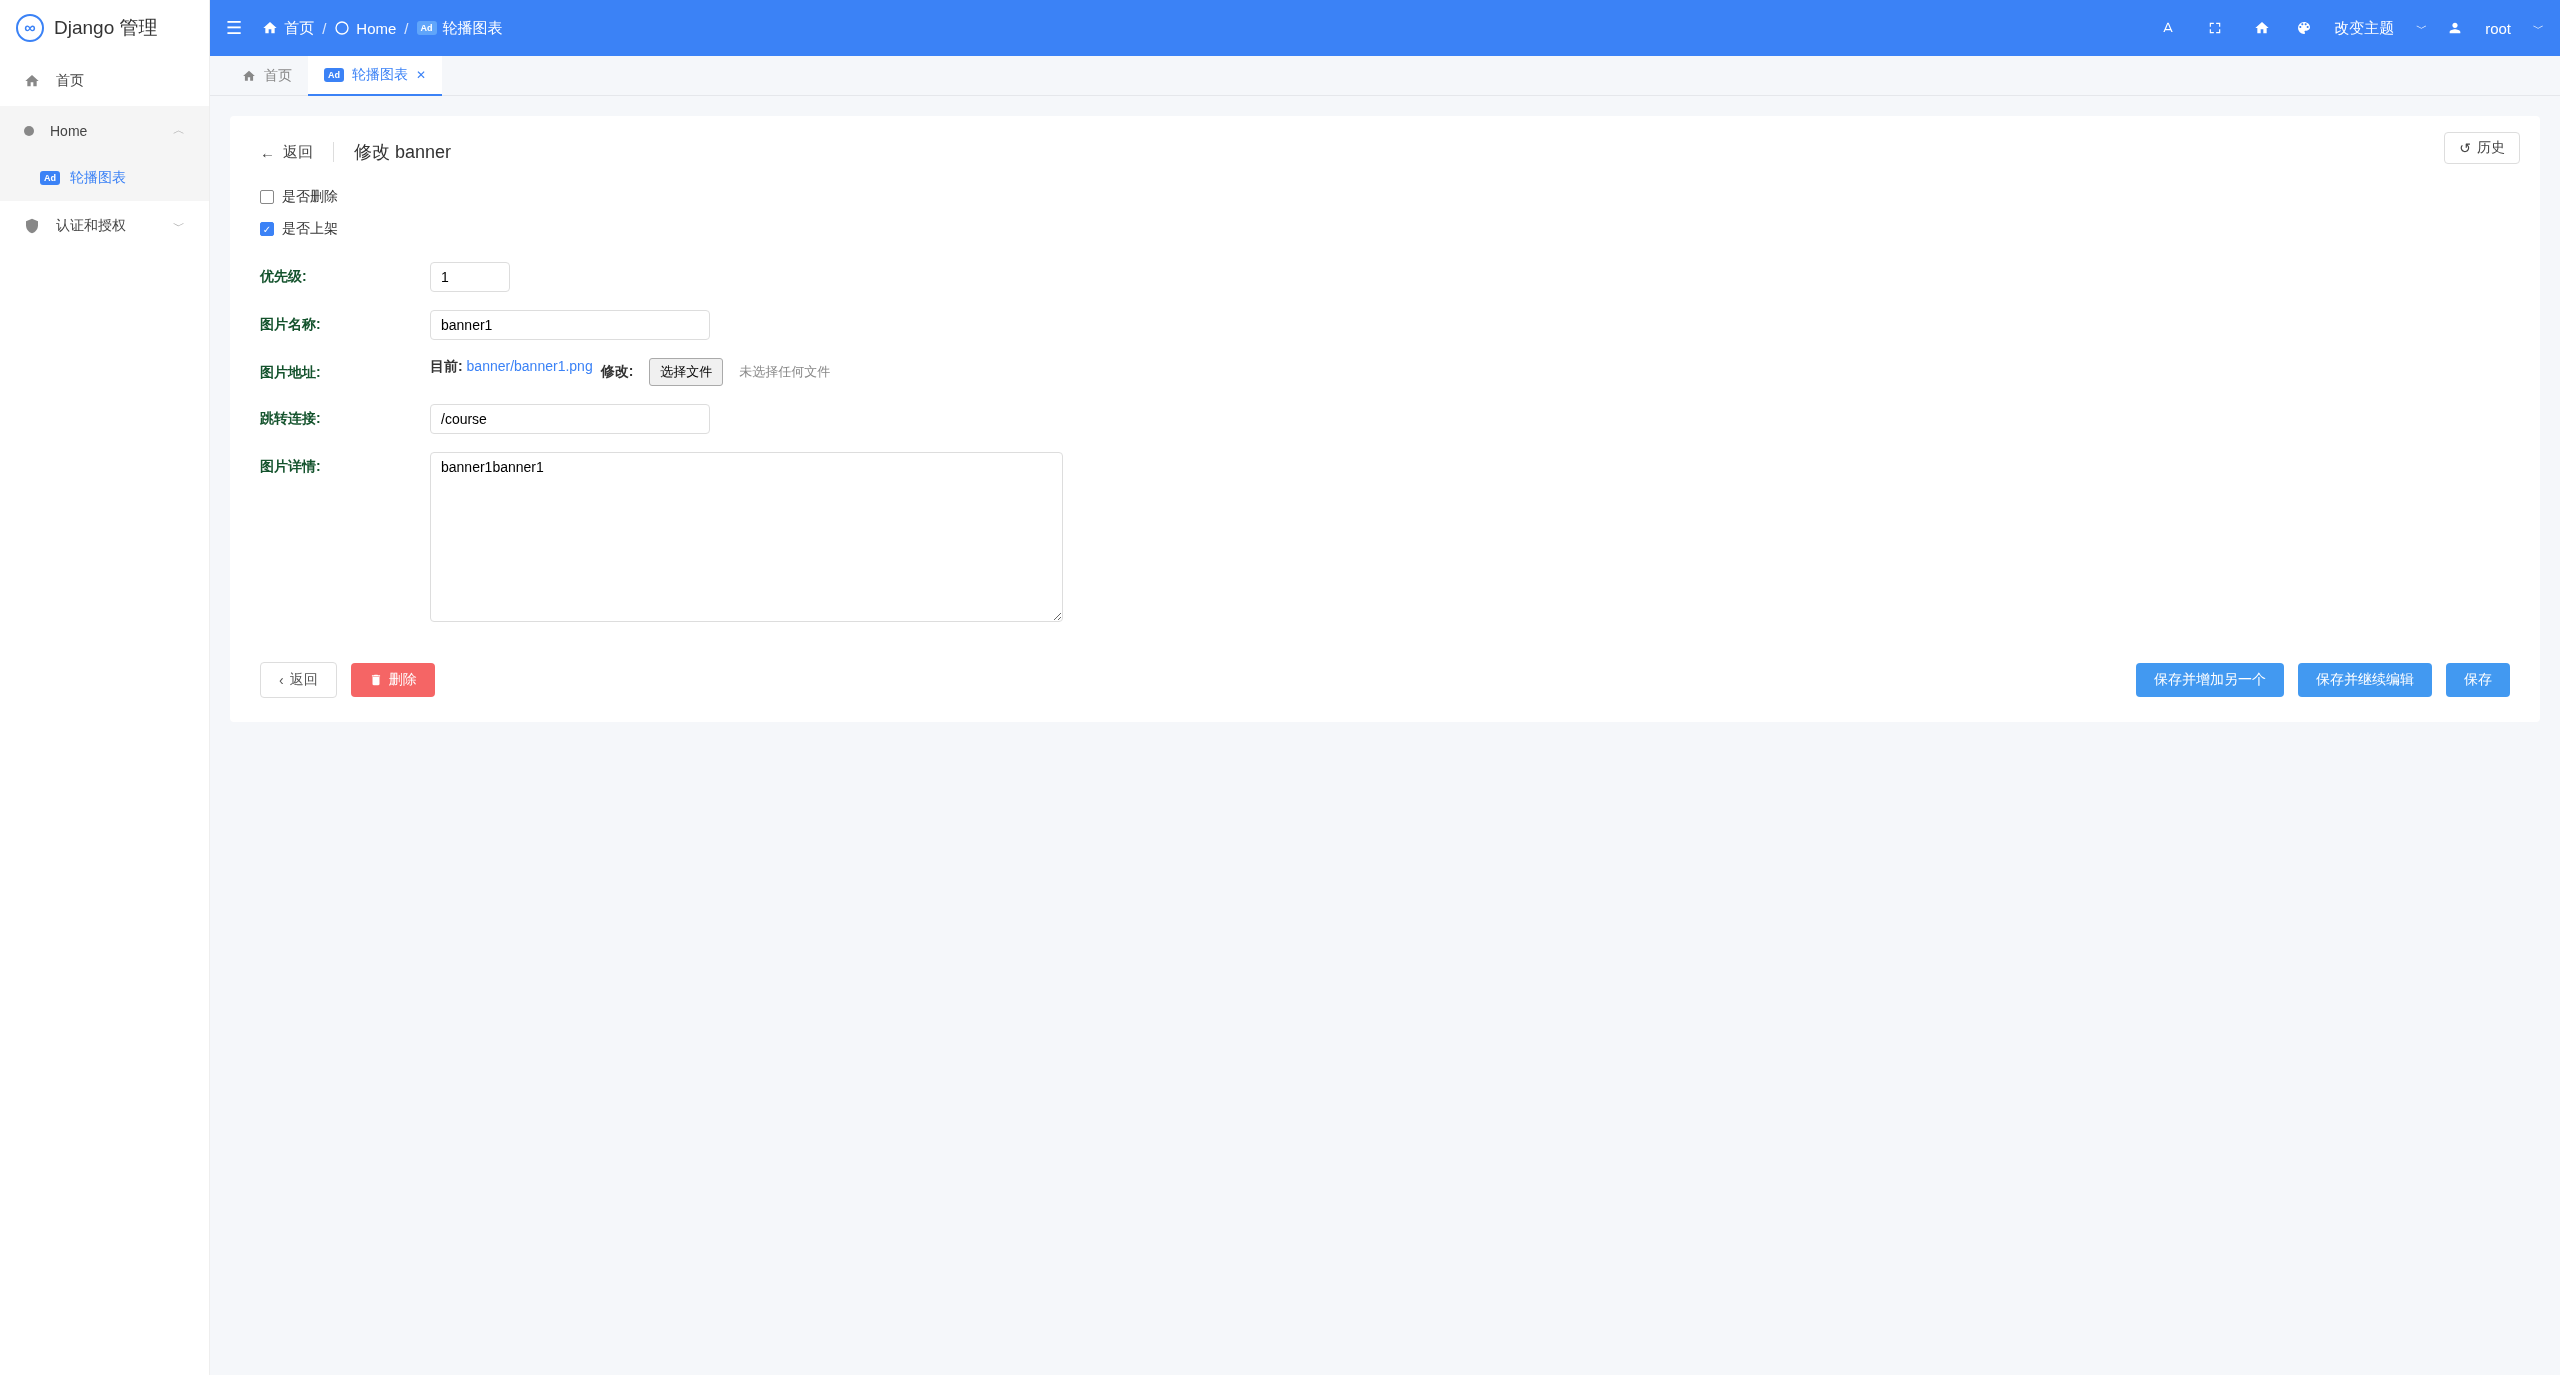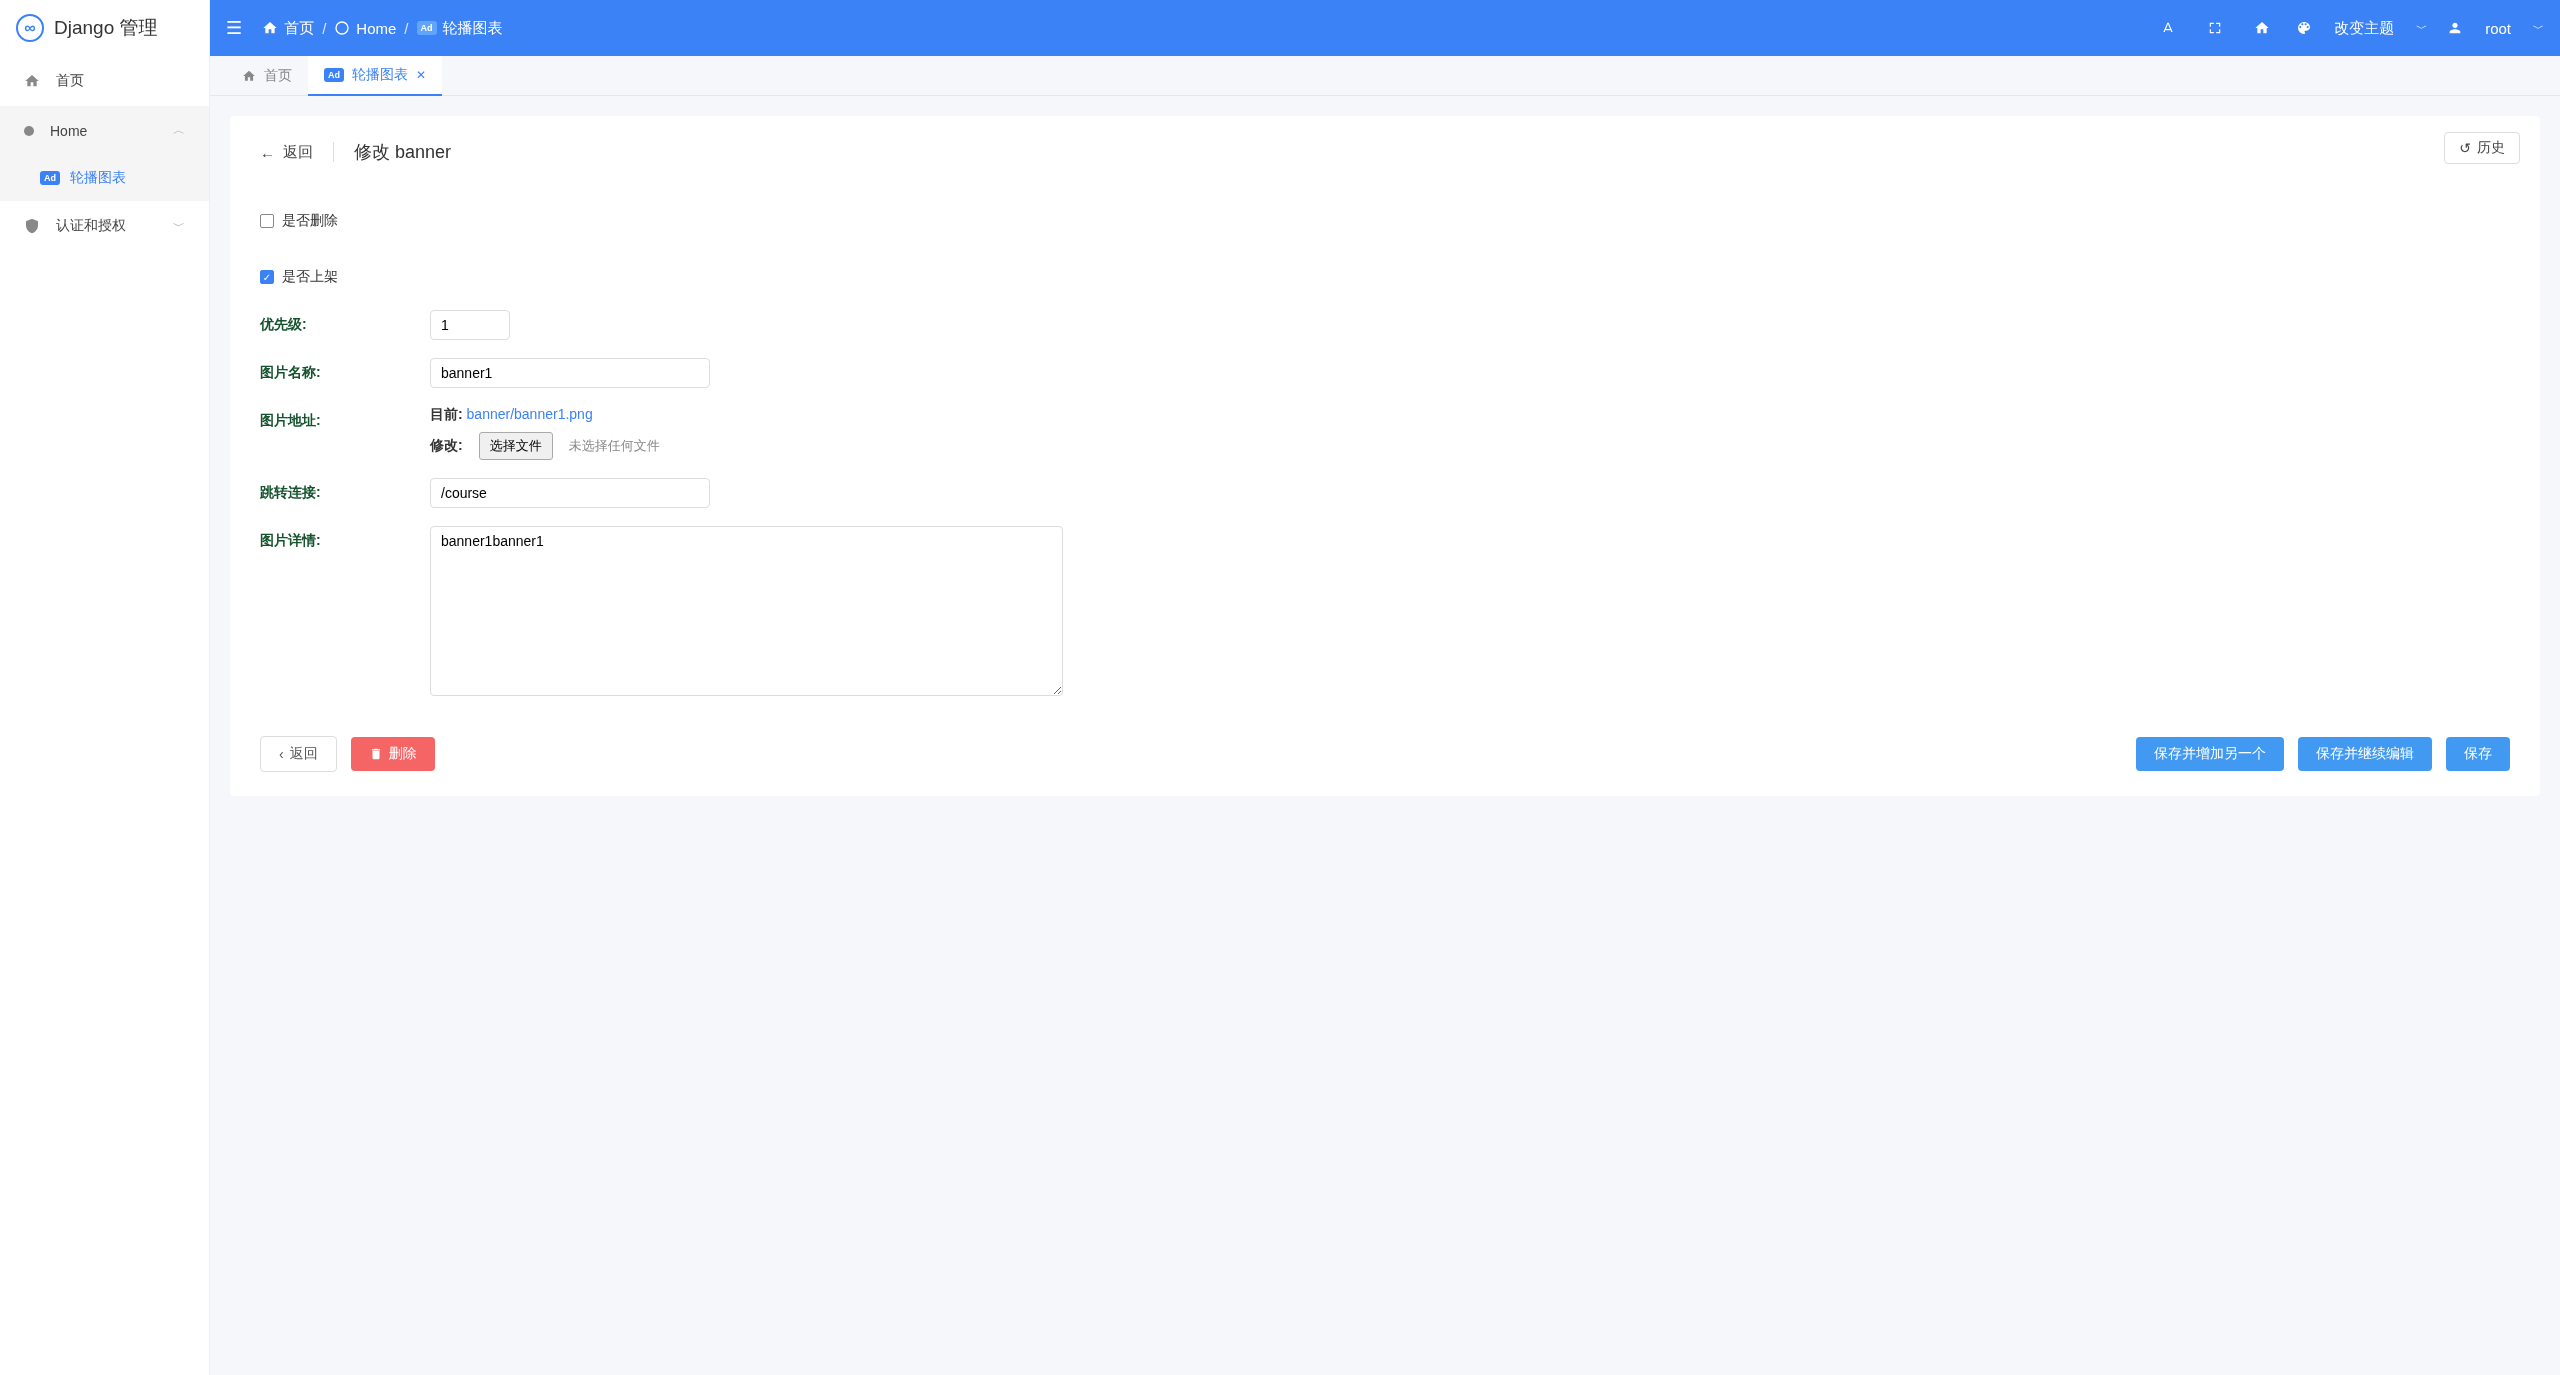--- a/index.html
+++ b/index.html
@@ -161,21 +161,20 @@
     .form-row.checkbox-row { align-items: center; margin-bottom: 14px; }
     .form-label {
       width: 170px;
       font-weight: 700;
       color: #14532d;
       padding-top: 6px;
     }
     .form-check {
       display: flex; align-items: center; gap: 8px;
       cursor: pointer;
-      margin-top: 24px;
     }
     .checkbox {
       width: 14px; height: 14px;
       border: 1px solid #888;
       border-radius: 2px;
       display: inline-flex;
       align-items: center;
       justify-content: center;
     }
     .checkbox.checked {
@@ -187,21 +186,21 @@
     input[type=text], textarea {
       border: 1px solid #ddd;
       border-radius: 4px;
       padding: 6px 10px;
       font-size: 14px;
       font-family: inherit;
     }
     .input-small { width: 80px; }
     .input-mid { width: 280px; }
     textarea.input-large { width: 633px; height: 170px; resize: both; }
-    .file-row { display: flex; flex-direction: column; gap: 8px; }
+    .file-row { display: flex; flex-direction: row; gap: 8px; }
     .file-current { font-size: 14px; }
     .file-current b { font-weight: 600; }
     .file-link { color: #3b82f6; cursor: pointer; }
     .file-edit { display: flex; align-items: center; gap: 16px; }
     .file-btn {
       border: 1px solid #aaa;
       background: #f0f0f0;
       padding: 4px 10px;
       border-radius: 3px;
       cursor: pointer;

